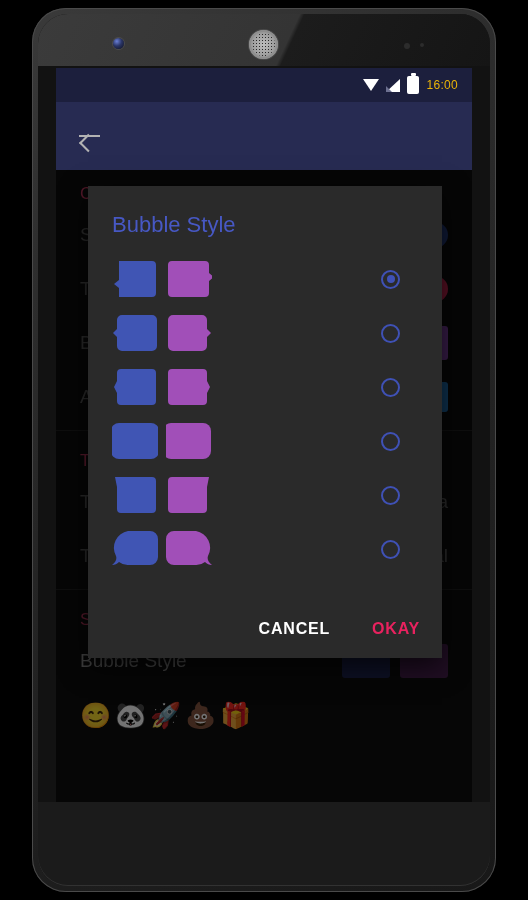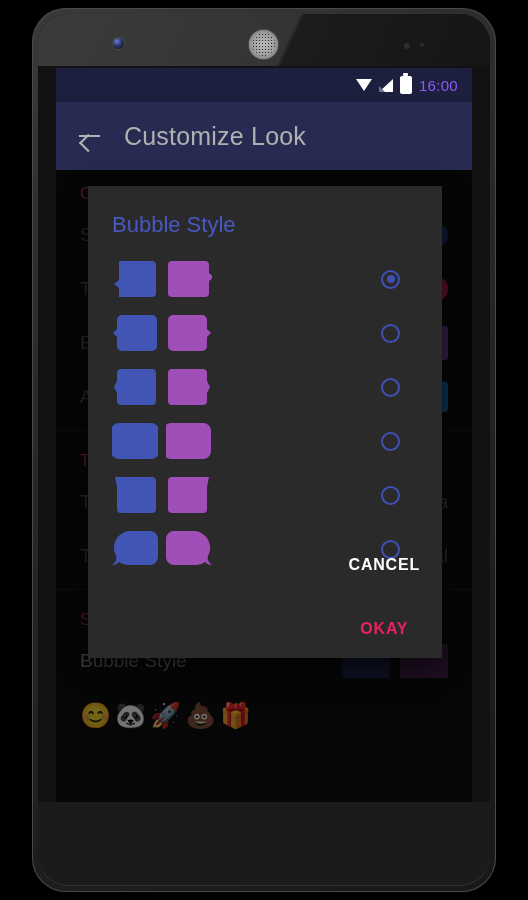--- a/index.html
+++ b/index.html
@@ -47,21 +47,21 @@
      border-left:8px solid transparent;border-right:8px solid transparent;border-top:12px solid #fff;}
   .ic-sig{width:14px;height:13px;position:relative;}
   .ic-sig:before{content:"";position:absolute;right:0;bottom:0;width:0;height:0;
      border-left:14px solid transparent;border-bottom:13px solid #fff;}
   .ic-sig:after{content:"";position:absolute;left:0;bottom:0;width:0;height:0;
      border-right:6px solid transparent;border-bottom:6px solid #6d7090;}
   .ic-batt{width:10px;height:16px;border:1.6px solid #fff;border-radius:1.5px;position:relative;
      background:#fff;}
   .ic-batt:before{content:"";position:absolute;left:2.5px;top:-4px;width:5px;height:3px;background:#fff;
      border-radius:1px;}
-  .sb-clock{color:#8b5cf6;font-size:15px;letter-spacing:.3px;}
+  .sb-clock{color:#eab308;font-size:12px;letter-spacing:.3px;}
 
   
   .appbar{height:68px;background:#272b52;display:flex;align-items:center;padding-left:22px;
      box-sizing:border-box;gap:22px;}
   .back-arrow{width:24px;height:24px;position:relative;flex:none;}
   .back-arrow:before{content:"";position:absolute;left:1px;top:11px;width:21px;height:2px;background:#b3b3b3;}
   .back-arrow:after{content:"";position:absolute;left:1px;top:6px;width:11px;height:11px;
      border-left:2px solid #b3b3b3;border-bottom:2px solid #b3b3b3;transform:rotate(45deg);
      transform-origin:left bottom;}
   .appbar-title{color:#b0b0b0;font-size:25px;letter-spacing:.2px;}
@@ -90,21 +90,21 @@
   .dlg-title{color:#4758c4;font-size:22px;padding:26px 0 0 24px;}
   .dlg-list{padding:14px 0 0 0;}
   .opt{display:flex;align-items:center;height:54px;padding:0 22px 0 24px;box-sizing:border-box;
        justify-content:space-between;}
   .opt-preview{display:flex;gap:8px;align-items:center;}
   .bub{width:46px;height:40px;position:relative;}
   .radio{width:19px;height:19px;border-radius:50%;border:2px solid #3f51b5;box-sizing:border-box;
      position:relative;flex:none;margin-right:20px;}
   .radio.on:after{content:"";position:absolute;left:3.5px;top:3.5px;width:8px;height:8px;
      border-radius:50%;background:#3f51b5;}
-  .dlg-actions{position:absolute;right:18px;bottom:14px;display:flex;gap:34px;align-items:center;flex-direction:column;}
+  .dlg-actions{position:absolute;right:18px;bottom:14px;display:flex;gap:34px;align-items:center;}
   .btn{font-size:16px;font-weight:bold;letter-spacing:.8px;background:none;border:0;
      font-family:"Liberation Sans",sans-serif;cursor:pointer;padding:6px 4px;}
   .btn-cancel{color:#ffffff;}
   .btn-okay{color:#e8225f;}
 </style>
 </head>
 <body>
 
 <div id="phone">
   <div class="device-body"></div>
@@ -122,21 +122,20 @@
       <div class="sb-icons">
         <span class="ic-wifi"></span>
         <span class="ic-sig"></span>
         <span class="ic-batt"></span>
         <span class="sb-clock">16:00</span>
       </div>
     </div>
 
     <div class="appbar">
       <span class="back-arrow"></span>
-      <span class="appbar-title">Customize Look</span>
     </div>
 
     <div class="content">
 
       <div class="sec-head">Colors</div>
       <div class="row">
         <span class="row-label">Sent Message Color</span>
         <span class="swatch" style="background:#253a7a"></span>
       </div>
       <div class="row">

